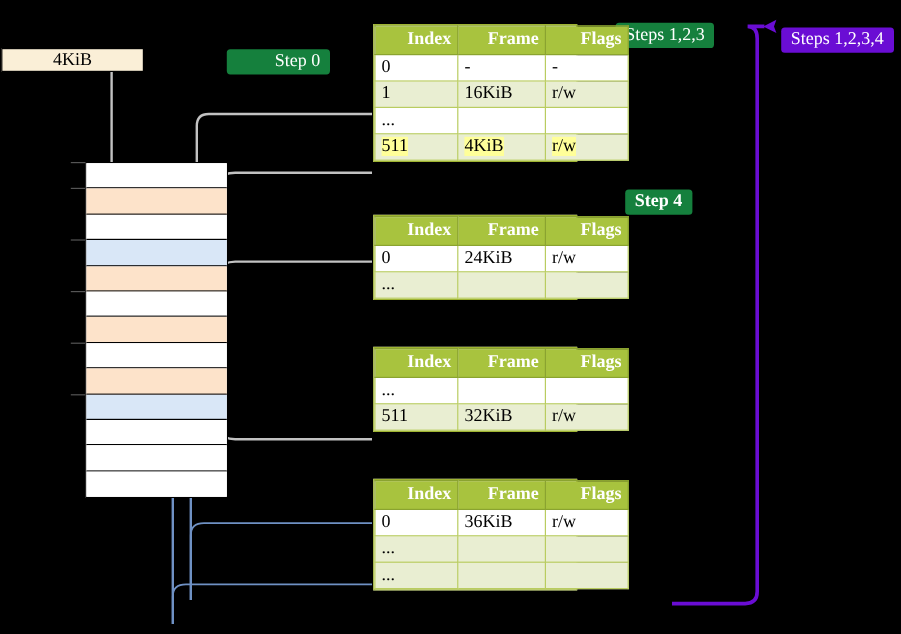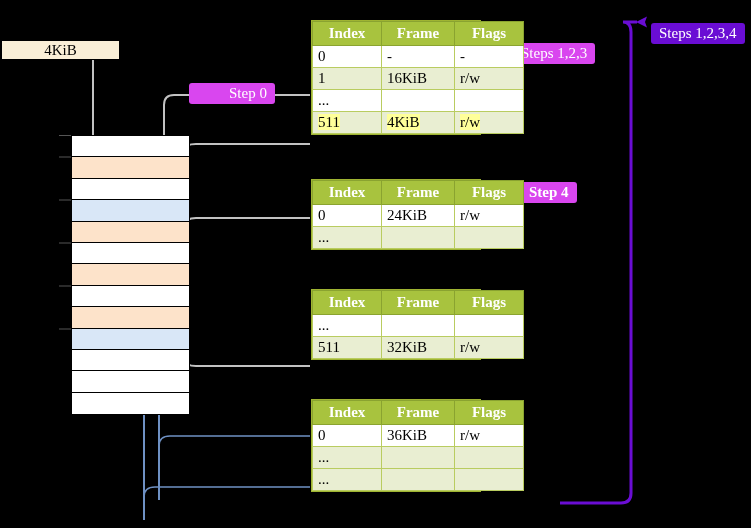--- a/index.html
+++ b/index.html
@@ -6,21 +6,21 @@
   body{width:751px;height:528px;position:relative;overflow:hidden;
        font-family:"Liberation Serif","DejaVu Serif",serif;}
   .layer{position:absolute;left:0;top:0;width:751px;height:528px;}
   svg.layer{pointer-events:none;}
 
   
   .ptable{position:absolute;border:1px solid #9fb432;background:#fff;
           border-collapse:collapse;box-sizing:border-box;}
   .ptable table{border-collapse:collapse;width:100%;table-layout:fixed;}
   .ptable th{background:#a8c33e;color:#fff;font-weight:bold;font-size:15px;
-             text-align:center;padding:3px 5px;border:1px solid #8aa330;
+             text-align:right;padding:3px 5px;border:1px solid #8aa330;
              white-space:nowrap;}
   .ptable td{font-size:15px;color:#000;padding:2px 5px;border:1px solid #b9cc60;
              background:#fff;height:22px;box-sizing:border-box;white-space:nowrap;}
   .ptable tr.alt td{background:#e9eed2;}
   .ptable td.hl span{background:#ffff99;}
   .col-i{width:58px;} .col-f{width:62px;} .col-g{width:58px;}
 
   
   #memgrid{position:absolute;left:71px;top:135px;width:119px;height:280px;
            border:1px solid #000;box-sizing:border-box;background:#fff;}
@@ -31,23 +31,23 @@
   .memrow.blue{background:#d9e7f7;}
 
   
   #kib4{position:absolute;left:1px;top:40px;width:119px;height:20px;
         background:#faefd7;border:1px solid #000;box-sizing:border-box;
         text-align:center;font-size:15px;line-height:19px;color:#000;}
 
   
   .badge{position:absolute;color:#fff;font-size:15px;padding:2px 8px;
          border-radius:3px;white-space:nowrap;line-height:17px;}
-  .badge.red{background:#d946ef;margin-top:24px;}
+  .badge.red{background:#15803d;}
   .badge.purple{background:#6a0dd4;}
-  #step0{left:189px;top:59px;padding-left:40px;}
+  #step0{left:189px;top:41px;padding-left:40px;}
   #step4{left:521px;top:158px;font-weight:bold;}
   #steps123{left:513px;top:19px;}
   #steps1234{left:651px;top:23px;}
 </style>
 </head>
 <body>
 
 <svg class="layer" width="751" height="528" viewBox="0 0 751 528">
   <defs>
     <marker id="gh" markerWidth="9" markerHeight="9" refX="4.5" refY="7.5" orient="auto" markerUnits="userSpaceOnUse">

